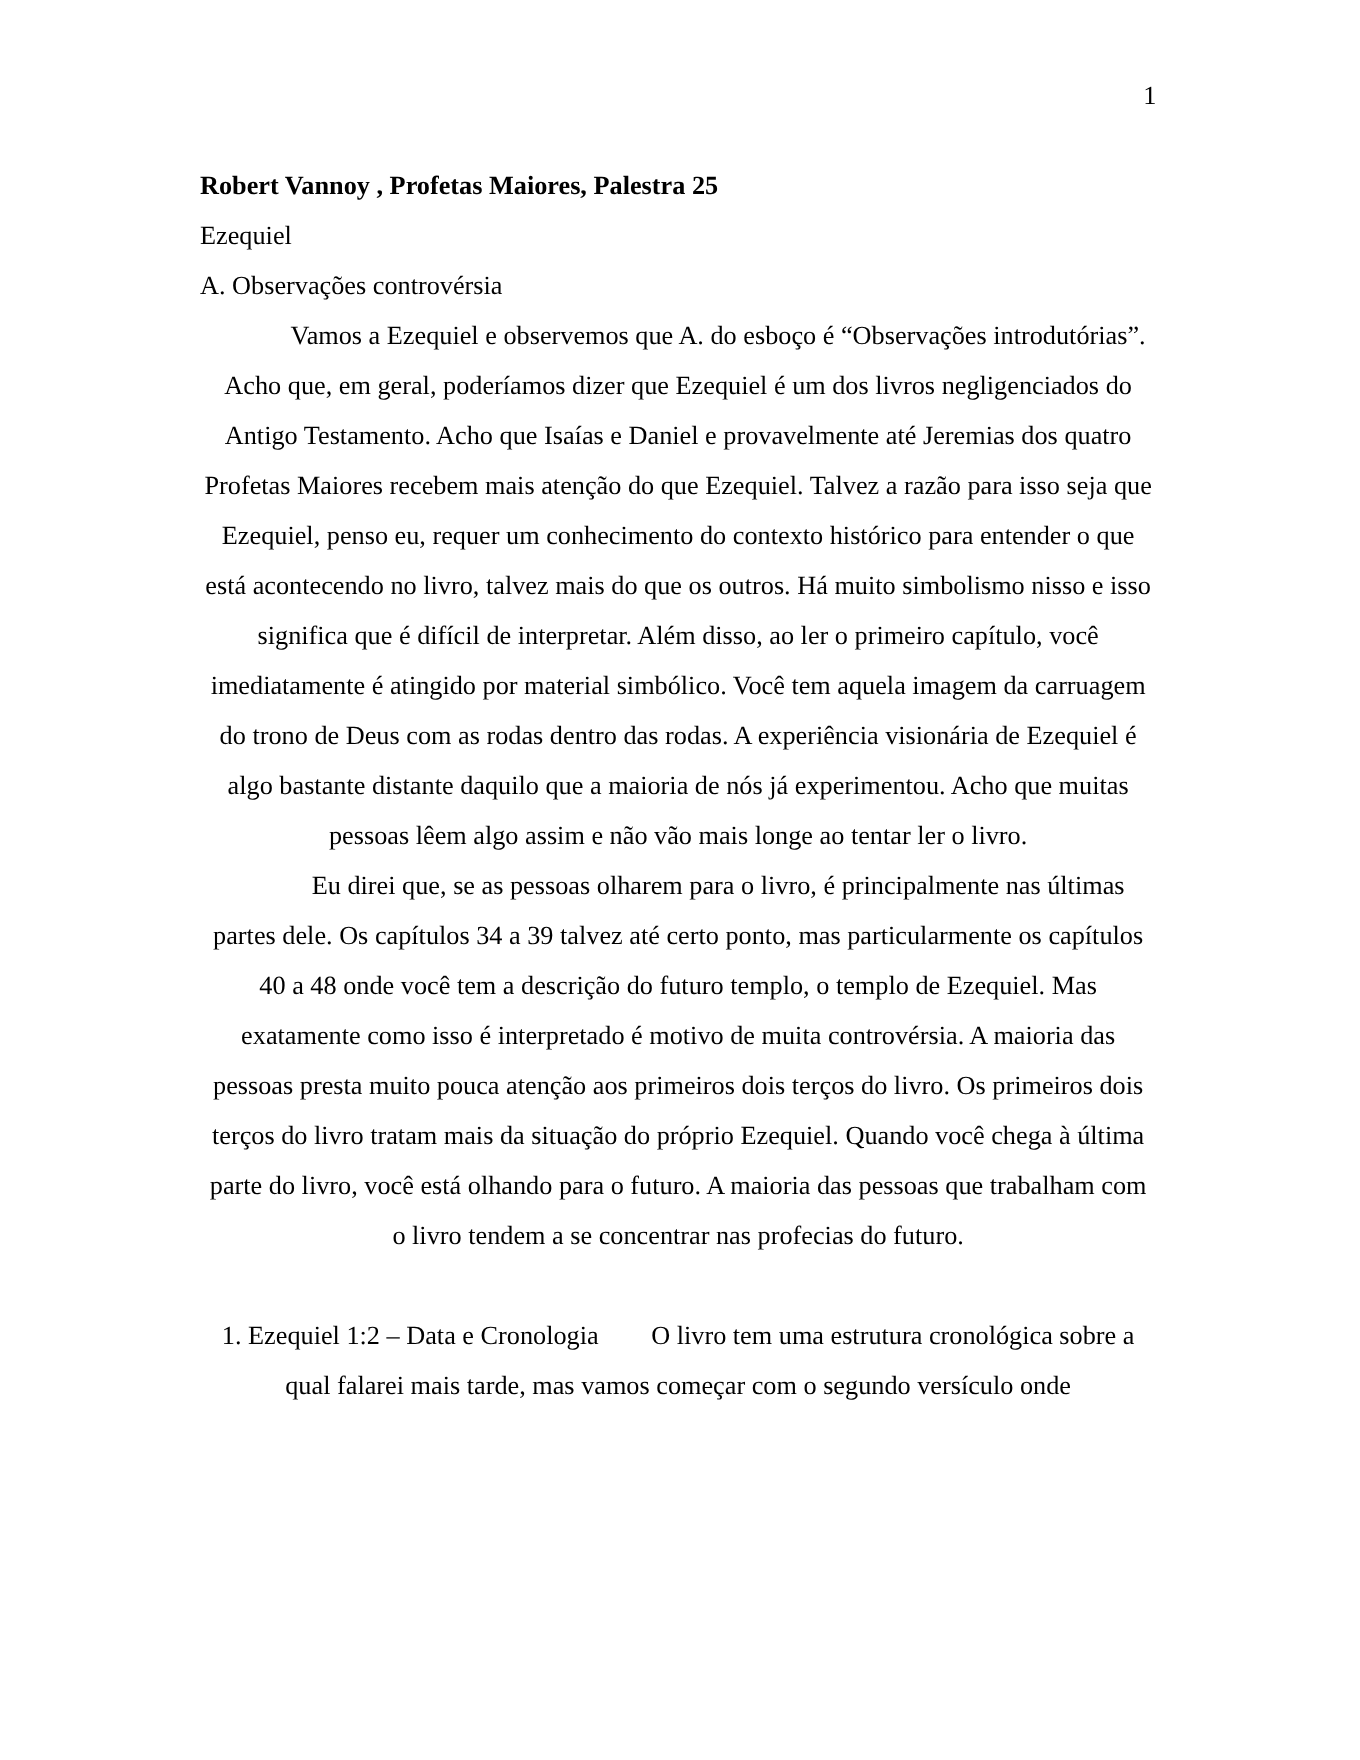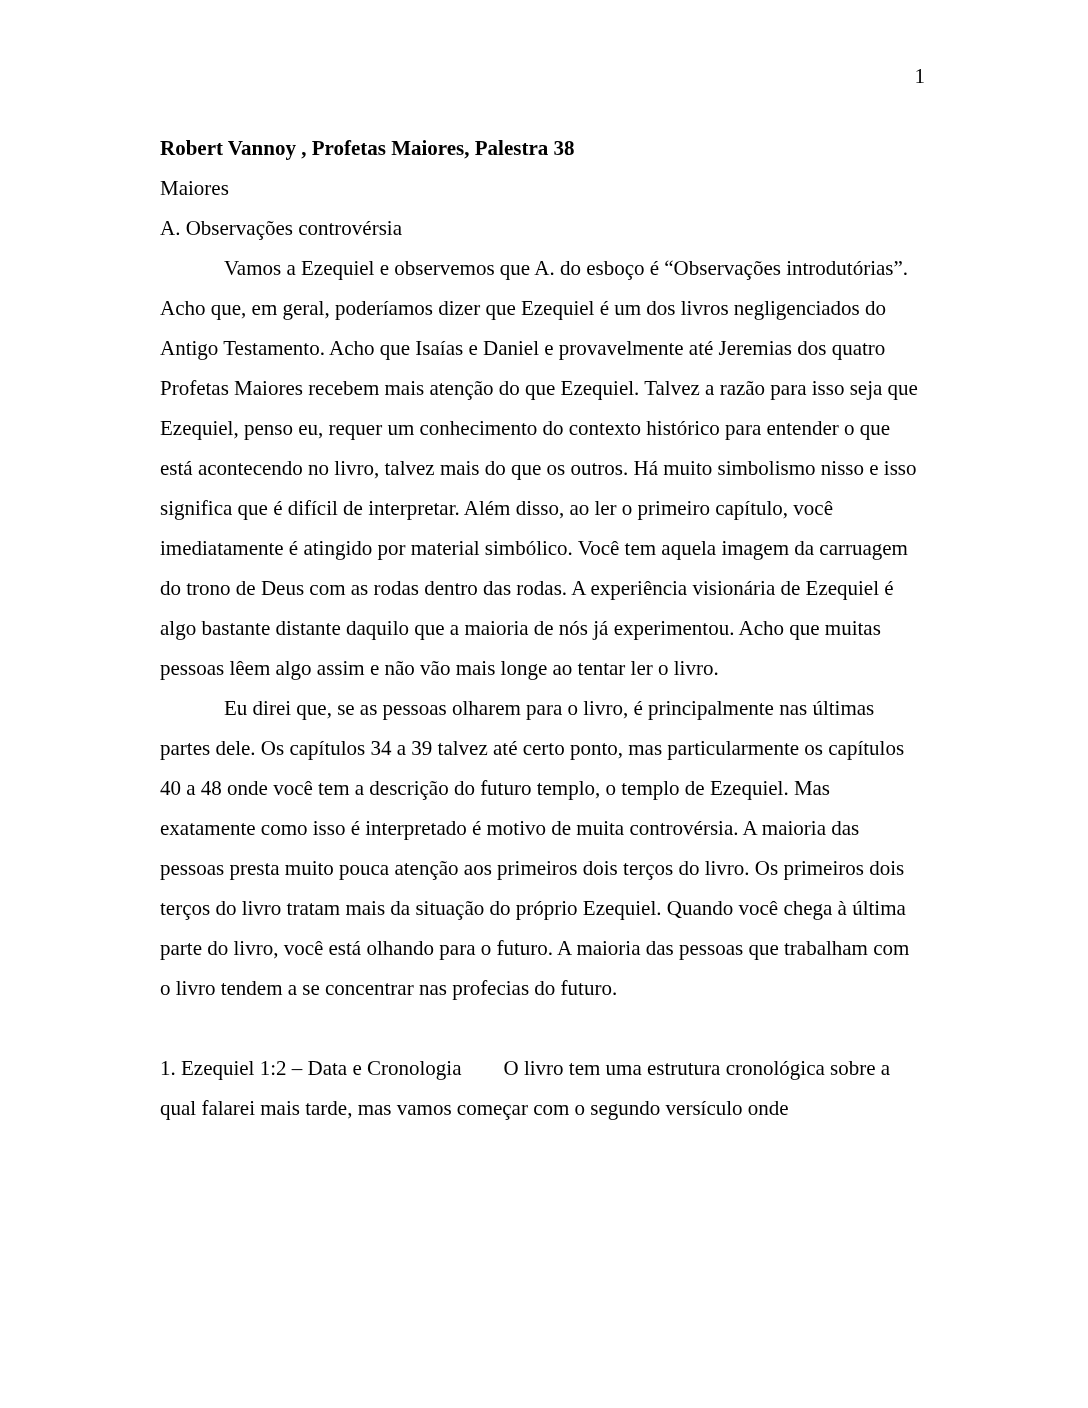--- a/index.html
+++ b/index.html
@@ -37,40 +37,40 @@
     white-space: pre-wrap;
   }
   .bold {
     font-weight: bold;
   }
   .para {
     font-size: 21px;
     line-height: 40px;
     margin: 0;
     white-space: pre-wrap;
-    text-align: left;
+    text-align: center;
   }
   .para.indent {
     text-indent: 64px;
   }
   .spacer-line {
     height: 40px;
   }
 </style>
 </head>
 <body>
 
 <div class="page">
 
   <div class="page-number">1</div>
 
-  <div class="doc-line bold">Robert Vannoy , Profetas Maiores, Palestra 38</div>
+  <div class="doc-line bold">Robert Vannoy , Profetas Maiores, Palestra 25</div>
 
 
-  <div class="doc-line">Maiores</div>
+  <div class="doc-line">Ezequiel</div>
 
   <div class="doc-line">A. Observações controvérsia</div>
 
   <p class="para indent">Vamos a Ezequiel e observemos que A. do esboço é “Observações introdutórias”.</p>
 
   <p class="para">Acho que, em geral, poderíamos dizer que Ezequiel é um dos livros negligenciados do Antigo Testamento. Acho que Isaías e Daniel e provavelmente até Jeremias dos quatro Profetas Maiores recebem mais atenção do que Ezequiel. Talvez a razão para isso seja que Ezequiel, penso eu, requer um conhecimento do contexto histórico para entender o que está acontecendo no livro, talvez mais do que os outros. Há muito simbolismo nisso e isso significa que é difícil de interpretar. Além disso, ao ler o primeiro capítulo, você imediatamente é atingido por material simbólico. Você tem aquela imagem da carruagem do trono de Deus com as rodas dentro das rodas. A experiência visionária de Ezequiel é algo bastante distante daquilo que a maioria de nós já experimentou. Acho que muitas pessoas lêem algo assim e não vão mais longe ao tentar ler o livro.</p>
 
   <p class="para indent">Eu direi que, se as pessoas olharem para o livro, é principalmente nas últimas partes dele. Os capítulos 34 a 39 talvez até certo ponto, mas particularmente os capítulos 40 a 48 onde você tem a descrição do futuro templo, o templo de Ezequiel. Mas exatamente como isso é interpretado é motivo de muita controvérsia. A maioria das pessoas presta muito pouca atenção aos primeiros dois terços do livro. Os primeiros dois terços do livro tratam mais da situação do próprio Ezequiel. Quando você chega à última parte do livro, você está olhando para o futuro. A maioria das pessoas que trabalham com o livro tendem a se concentrar nas profecias do futuro.</p>
 
   <div class="spacer-line"></div>

